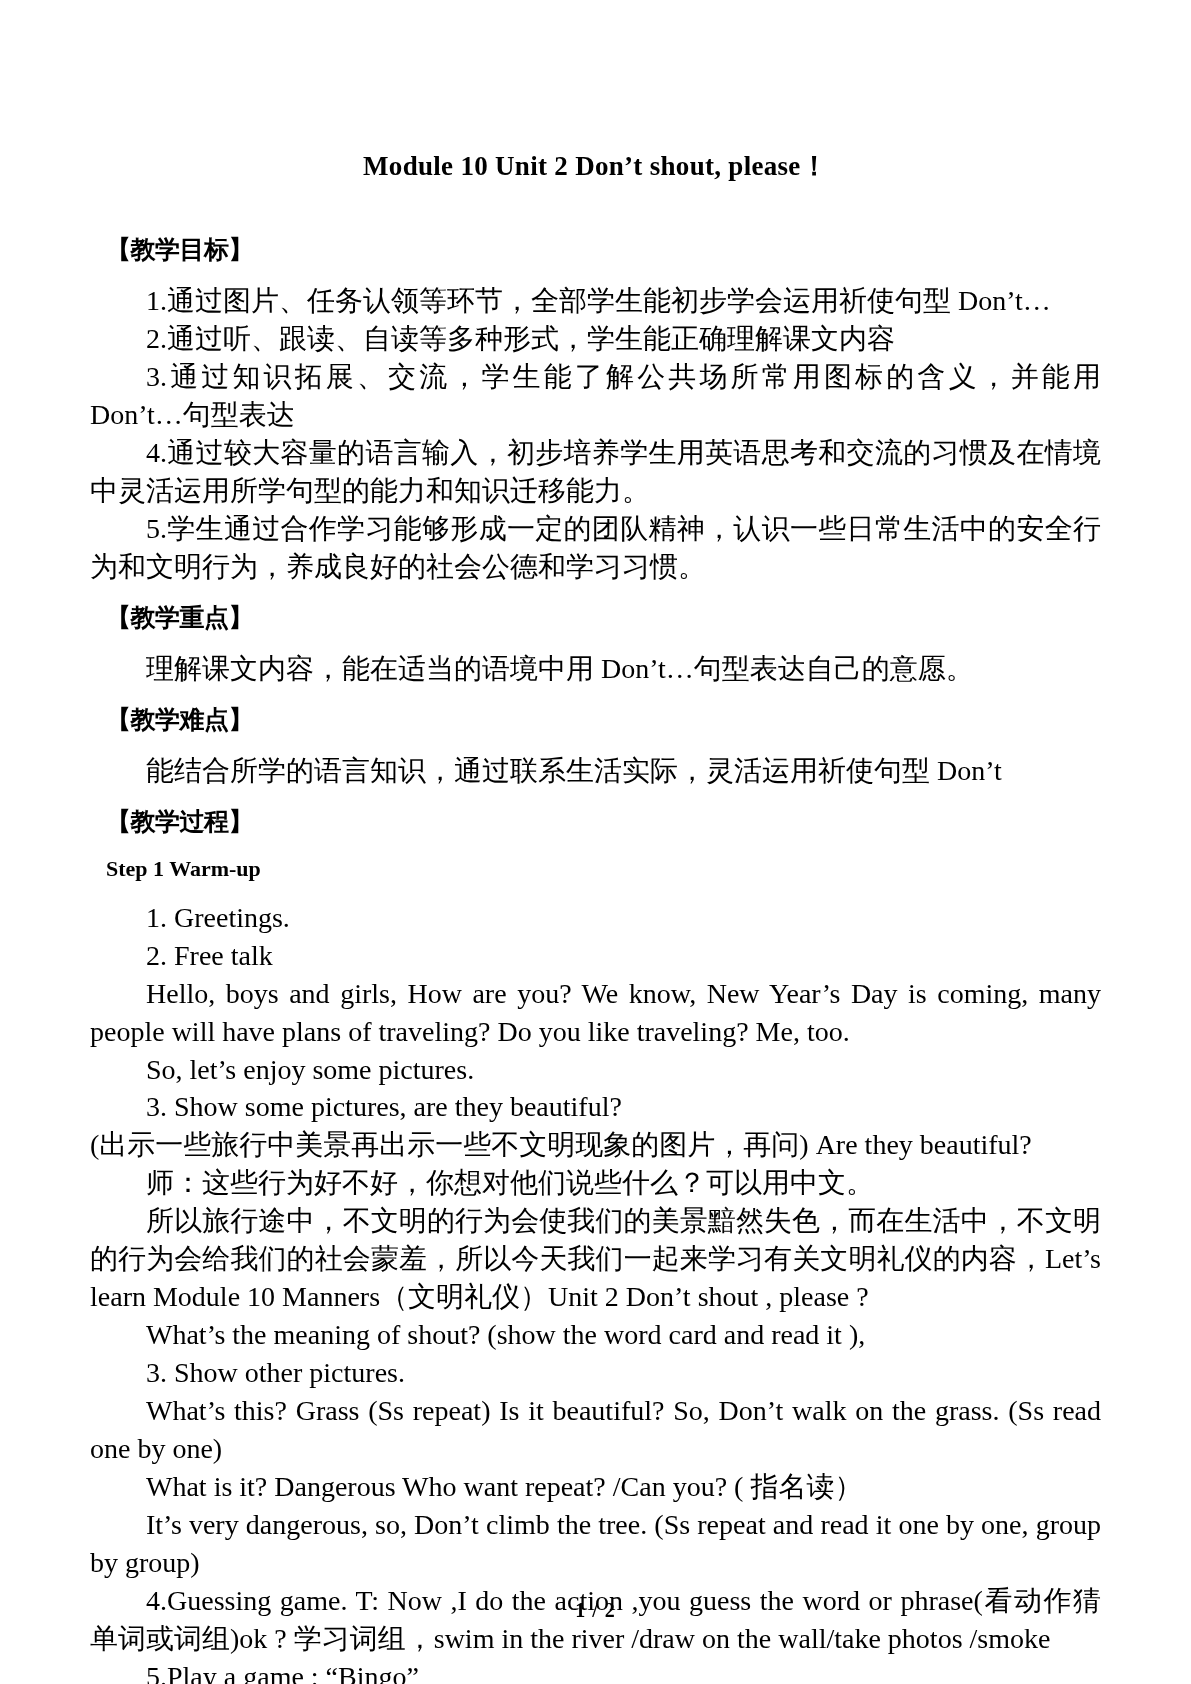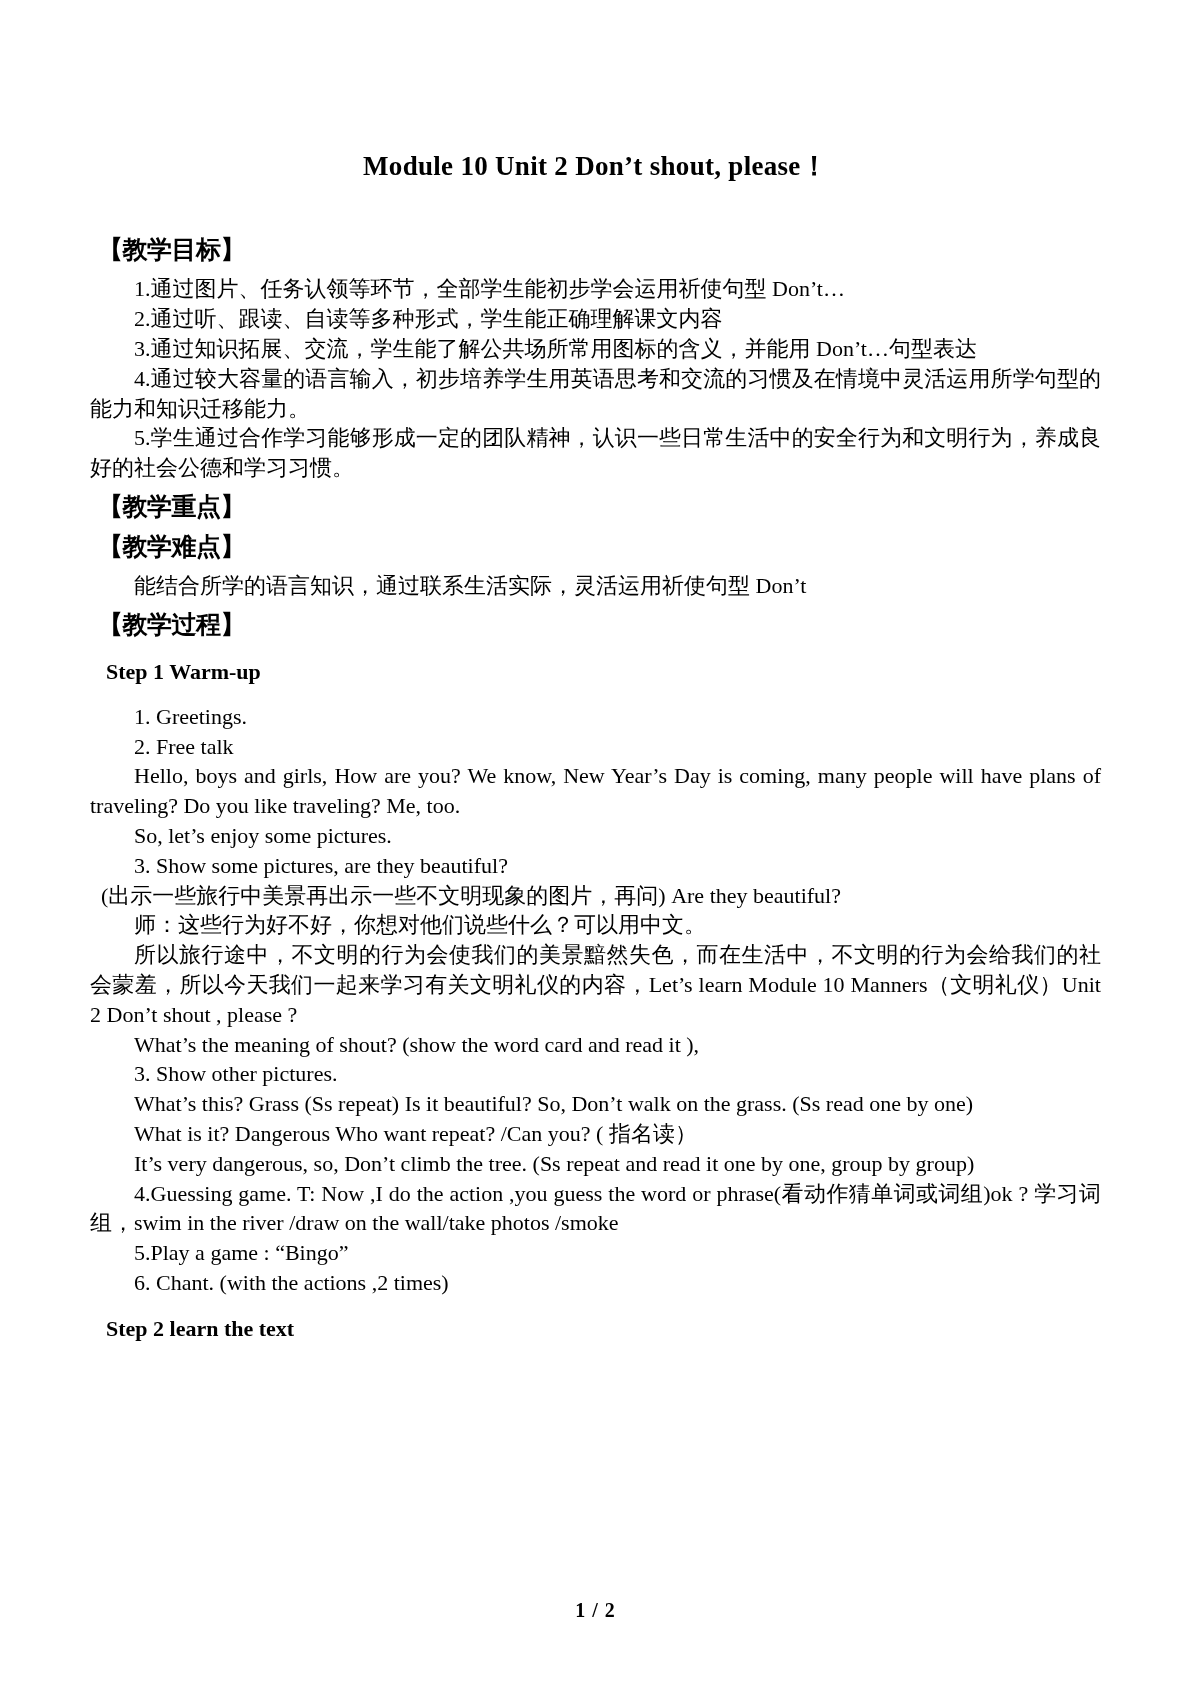--- a/index.html
+++ b/index.html
@@ -25,43 +25,42 @@
     font-weight: bold;
     font-size: 27px;
     letter-spacing: 0.3px;
     margin: 0 0 52px 0;
     line-height: 1.2;
   }
   .section-head {
     font-weight: bold;
     font-size: 25px;
     line-height: 1.28;
-    margin: 8px;
+    margin: 16px;
     letter-spacing: -0.5px;
   }
   .step-head {
     font-weight: bold;
     font-size: 22px;
     line-height: 1.32;
     margin: 16px;
   }
   .para {
-    font-size: 22px;
+    font-size: 28px;
     line-height: 1.355;
     margin: 0;
     text-align: justify;
     text-justify: inter-ideograph;
     text-indent: 0;
   }
   .para.indent {
     text-indent: 2.0em;
   }
   .para.noindent {
     text-indent: 0;
-    margin-left: 11px;
   }
   .body-block {
     margin-top: 1px;
   }
   .footer {
     position: absolute;
     left: 0;
     right: 0;
     bottom: 62px;
     text-align: center;
@@ -86,20 +85,21 @@
       <p class="para indent">1.通过图片、任务认领等环节，全部学生能初步学会运用祈使句型 Don’t…</p>
       <p class="para indent">2.通过听、跟读、自读等多种形式，学生能正确理解课文内容</p>
       <p class="para indent">3.通过知识拓展、交流，学生能了解公共场所常用图标的含义，并能用 Don’t…句型表达</p>
       <p class="para indent">4.通过较大容量的语言输入，初步培养学生用英语思考和交流的习惯及在情境中灵活运用所学句型的能力和知识迁移能力。</p>
       <p class="para indent">5.学生通过合作学习能够形成一定的团队精神，认识一些日常生活中的安全行为和文明行为，养成良好的社会公德和学习习惯。</p>
     </div>
   </div>
 
   <div>
     <p class="section-head cjk">【教学重点】</p>
+    <p class="para indent">理解课文内容，能在适当的语境中用 Don’t…句型表达自己的意愿。</p>
   </div>
 
   <div>
     <p class="section-head cjk">【教学难点】</p>
     <p class="para indent">能结合所学的语言知识，通过联系生活实际，灵活运用祈使句型 Don’t</p>
   </div>
 
   <div>
     <p class="section-head cjk">【教学过程】</p>
 

